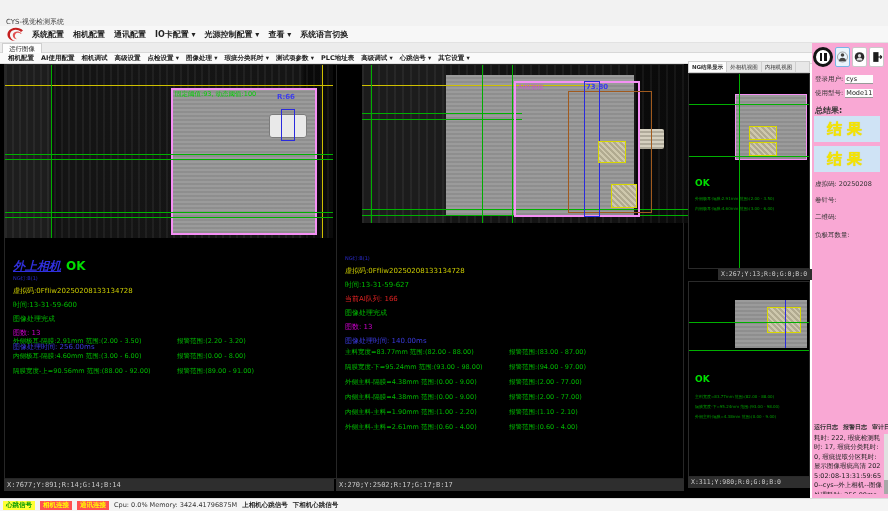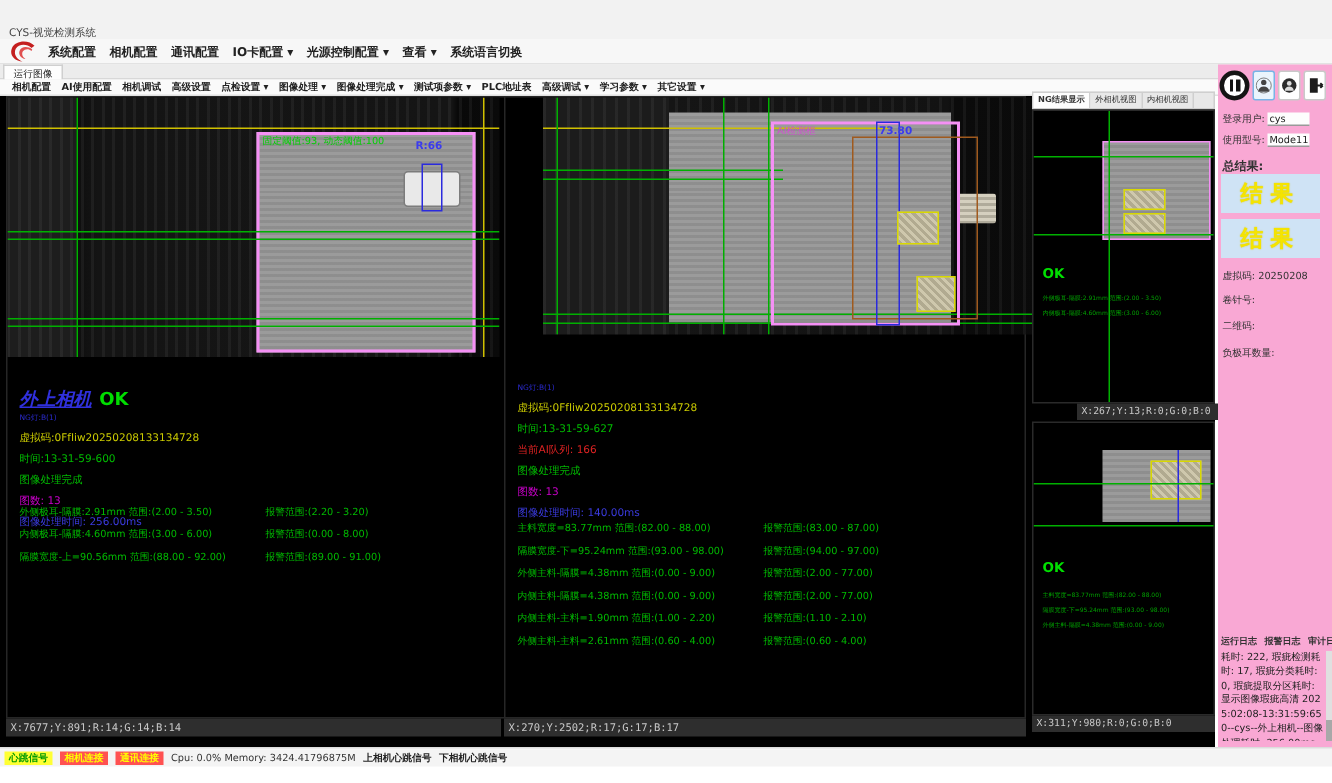--- a/index.html
+++ b/index.html
@@ -140,25 +140,25 @@
     <div class="run-tab">运行图像</div>
   </div>
 
   <div class="toolrow">
     <span class="tool-item">相机配置</span>
     <span class="tool-item">AI使用配置</span>
     <span class="tool-item">相机调试</span>
     <span class="tool-item">高级设置</span>
     <span class="tool-item">点检设置 ▾</span>
     <span class="tool-item">图像处理 ▾</span>
-    <span class="tool-item">图像处理完成 ▾</span>
+    <span class="tool-item">瑕疵分类耗时 ▾</span>
     <span class="tool-item">测试项参数 ▾</span>
     <span class="tool-item">PLC地址表</span>
     <span class="tool-item">高级调试 ▾</span>
-    <span class="tool-item">学习参数 ▾</span>
+    <span class="tool-item">心跳信号 ▾</span>
     <span class="tool-item">其它设置 ▾</span>
   </div>
 
   <div class="main">
 
     <div class="view view-left">
       <div class="img img-left">
         <div class="film" style="left:166px; top:23px; width:146px; height:147px; border:2px solid #f590f5;"></div>
         <div class="hline yellow-l" style="left:0; top:20px; width:328px;"></div>
         <div class="vline yellow-l" style="left:317px; top:0; height:173px;"></div>

